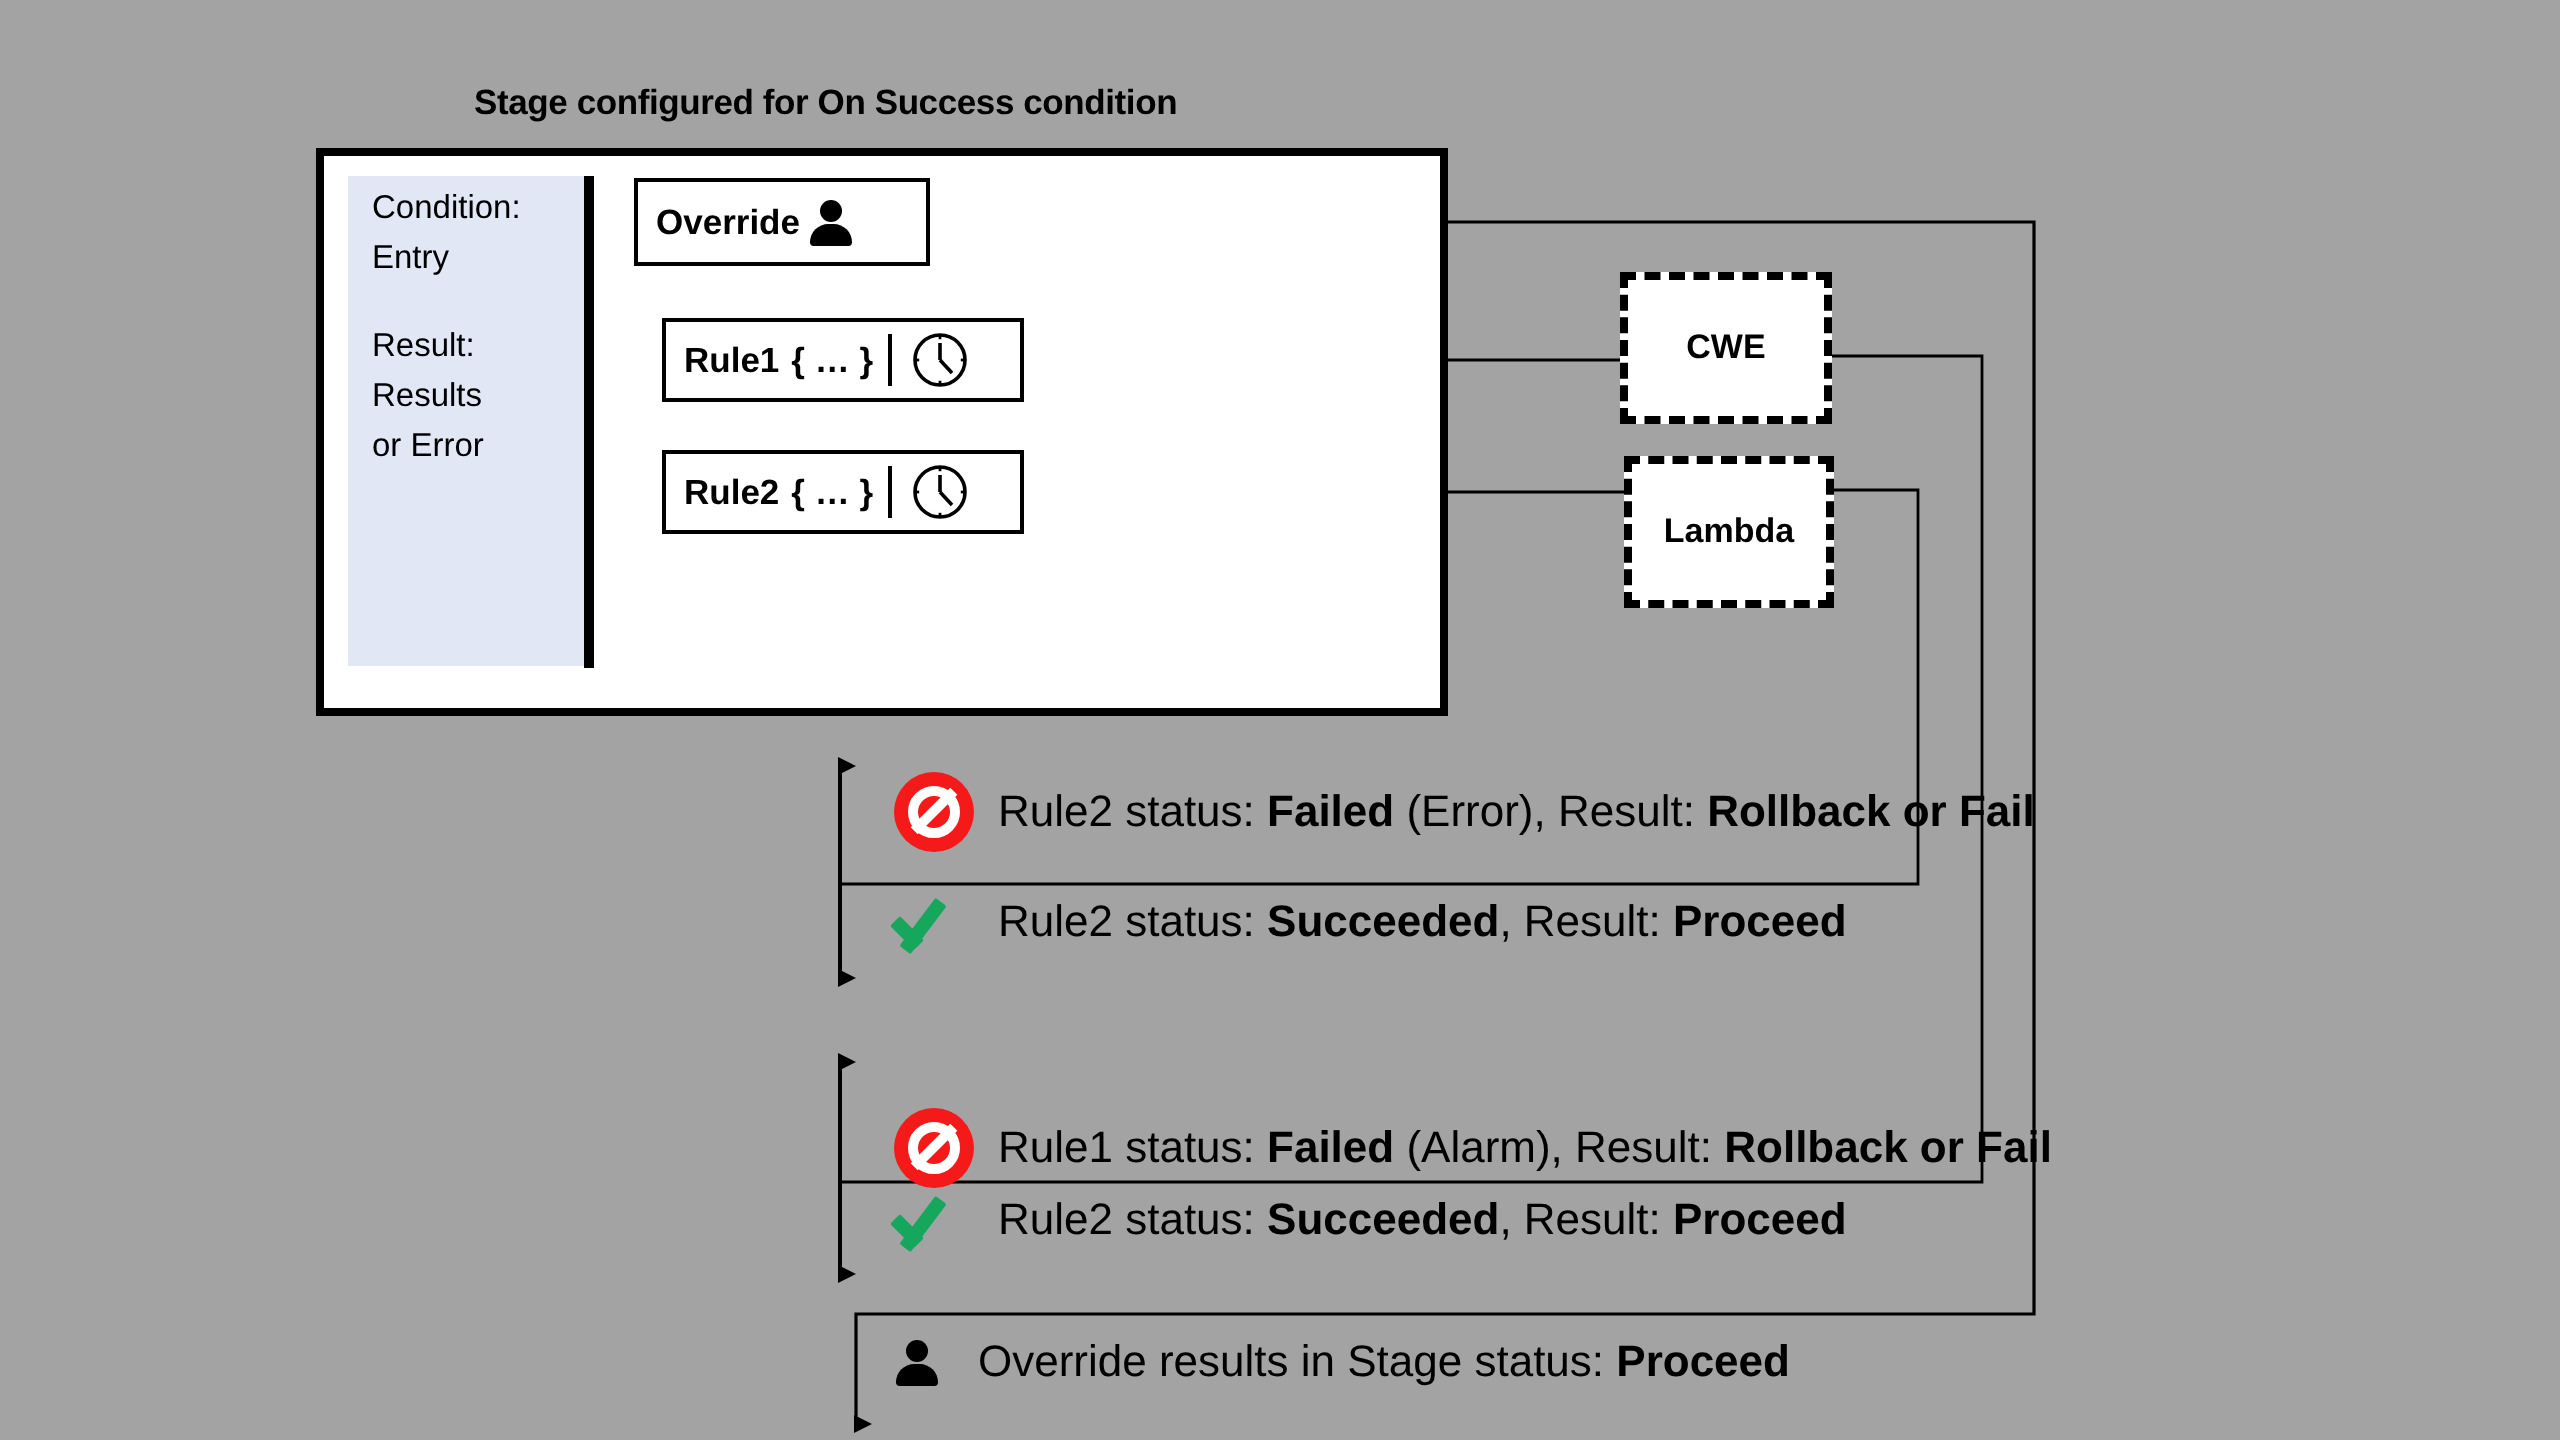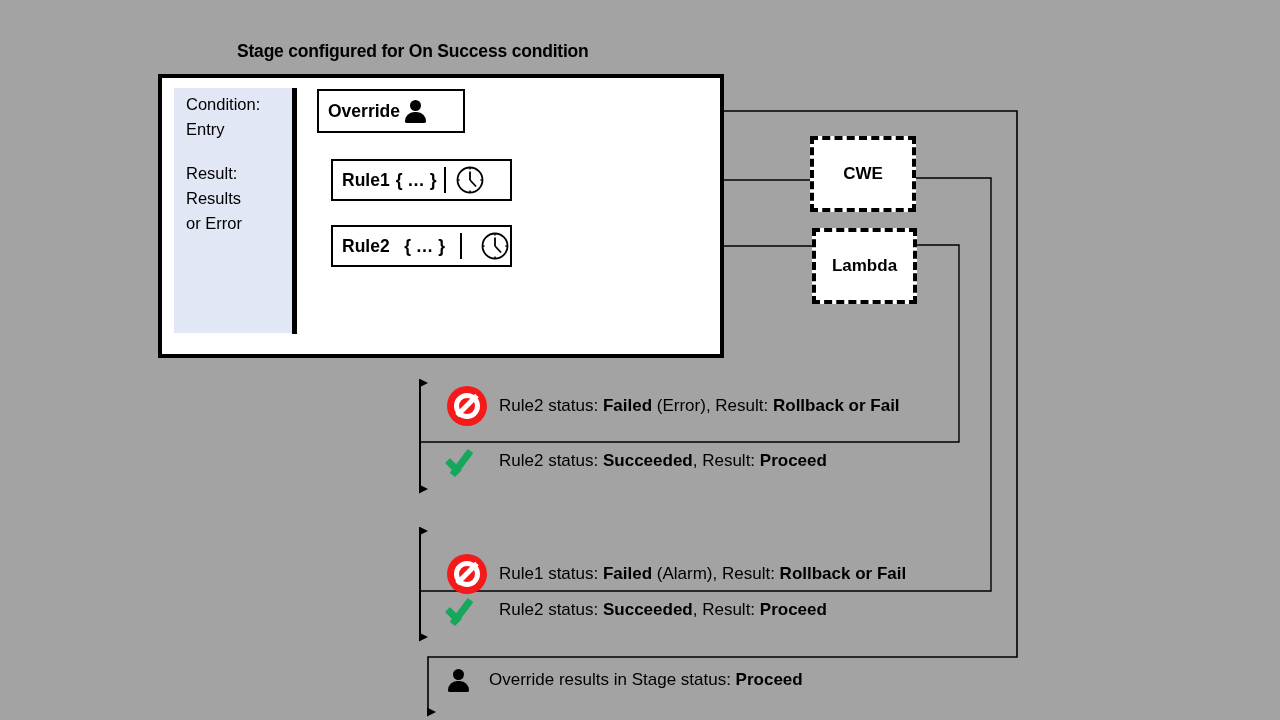--- a/index.html
+++ b/index.html
@@ -82,21 +82,21 @@
     position: absolute;
     border: 2px solid #000000;
     background: #ffffff;
     box-sizing: border-box;
     display: flex;
     align-items: center;
     padding-left: 9px;
   }
   #node-override { left: 317px; top: 89px;  width: 148px; height: 44px; }
   #node-rule1    { left: 331px; top: 159px; width: 181px; height: 42px; }
-  #node-rule2    { left: 331px; top: 225px; width: 181px; height: 42px; justify-content: space-between; }
+  #node-rule2    { left: 331px; top: 225px; width: 181px; height: 42px; }
 
   .node-label {
     font-size: 17.5px;
     font-weight: bold;
     white-space: nowrap;
   }
   .node-spacer { flex: 1 1 auto; }
 
   .sep-bar {
     display: inline-block;
@@ -133,21 +133,21 @@
   }
   #node-cwe    { left: 810px; top: 136px; width: 106px; height: 76px; }
   #node-lambda { left: 812px; top: 228px; width: 105px; height: 76px; }
 
   
   .status-row {
     position: absolute;
     display: flex;
     align-items: center;
     white-space: nowrap;
-    font-size: 17px;
+    font-size: 22px;
   }
   .status-row .msg { margin-left: 12px; }
   .status-row .msg b { font-weight: bold; }
 
   #status-1 { left: 447px; top: 386px; }
   #status-2 { left: 447px; top: 444px; }
   #status-3 { left: 447px; top: 554px; }
   #status-4 { left: 447px; top: 593px; }
   #status-5 { left: 441px; top: 668px; }
 

